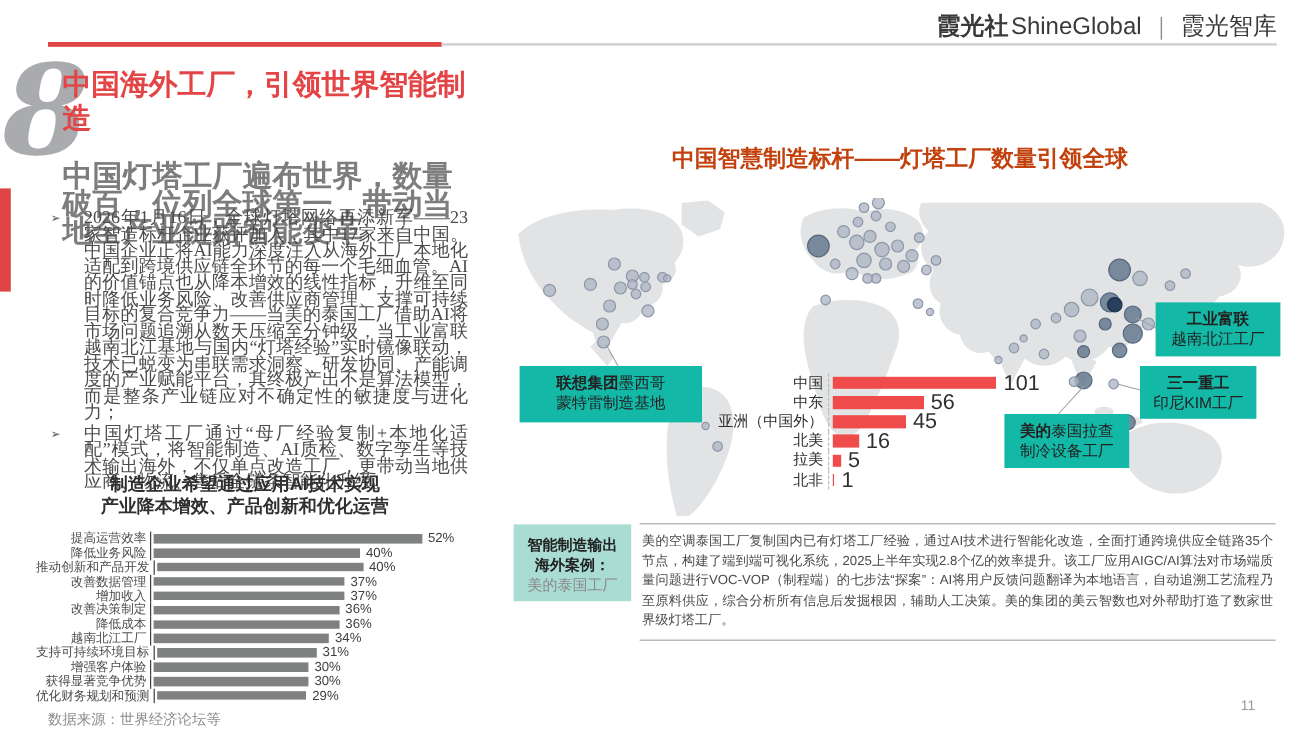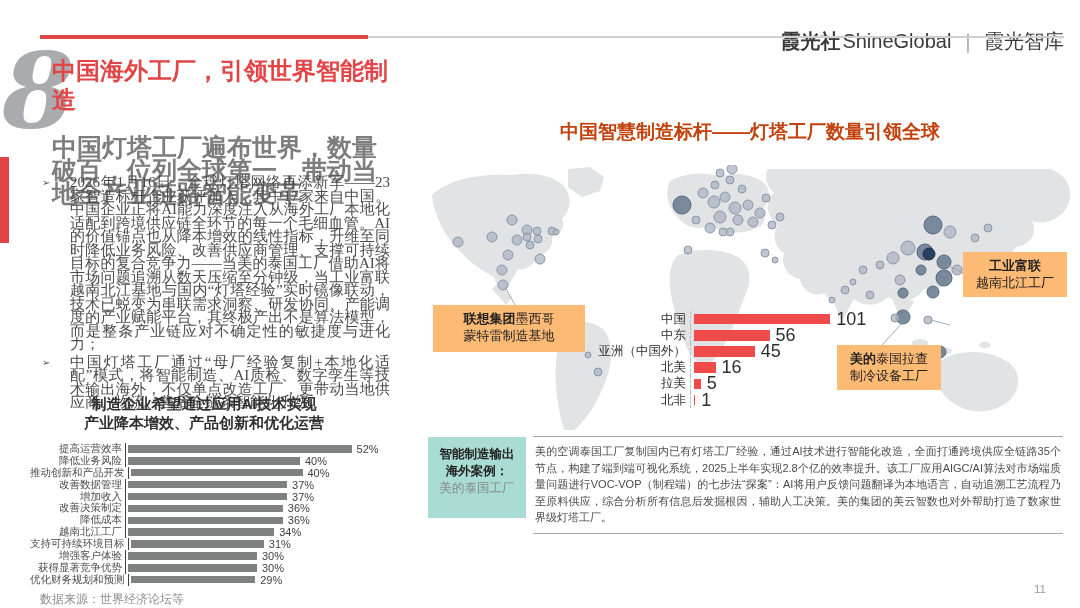--- a/index.html
+++ b/index.html
@@ -1,21 +1,21 @@
 <!DOCTYPE html>
 <html><head>
 <meta charset="utf-8">
 <style>
   html,body{margin:0;padding:0;}
   body{width:1080px;height:608px;position:relative;background:#ffffff;
        font-family:"Liberation Sans","DejaVu Sans",sans-serif;color:#333;overflow:hidden;}
   .abs{position:absolute;}
 
   
-  .logo{top:8px;right:16px;display:flex;align-items:baseline;font-size:20px;color:#3a3a3a;margin-top:20px;}
+  .logo{top:8px;right:16px;display:flex;align-items:baseline;font-size:20px;color:#3a3a3a;}
   .logo .cn{font-weight:700;}
   .logo .en{font-weight:400;margin-left:2px;}
   .logo .div{color:#8a8a8a;font-weight:300;margin:0 7px;font-size:19px;}
   .logo .rt{font-weight:500;}
   .rule-red{left:40px;top:35px;width:328px;height:4px;background:#e04545;}
   .rule-gray{left:368px;top:36px;width:696px;height:2px;background:#cfcfcf;}
   .left-strip{left:0;top:157px;width:9px;height:86px;background:#e04545;}
 
   
   .big-num{left:2px;top:40px;font-family:"DejaVu Serif","Liberation Serif",serif;
@@ -40,36 +40,36 @@
   
   .map-title{left:420px;top:119px;width:660px;text-align:center;font-size:19px;font-weight:700;color:#c2410c;}
   .map-box{left:420px;top:165px;width:660px;height:265px;}
   .map-box svg{display:block;}
   .land{fill:#e2e3e5;}
   .bub-l{fill:#adb6c4;fill-opacity:.78;stroke:#8b97a8;stroke-width:1;}
   .bub-m{fill:#66798f;fill-opacity:.85;stroke:#55687e;stroke-width:1;}
   .bub-d{fill:#243b5a;fill-opacity:.95;stroke:#1c2f49;stroke-width:1;}
   .conn{stroke:#9aa2a8;stroke-width:0.9;}
 
-  .callout{position:absolute;background:#fdba74;text-align:center;font-size:13px;line-height:17px;
+  .callout{position:absolute;background:#14b8a6;text-align:center;font-size:13px;line-height:17px;
            color:#222;padding:5px 6px;box-sizing:border-box;}
   .callout .b{font-weight:700;}
   .co-lenovo{left:13px;top:140px;width:152px;height:47px;}
   .co-fulian{left:543px;top:87px;width:104px;height:45px;}
   .co-sany{left:530px;top:140px;width:97px;height:44px;}
   .co-midea{left:417px;top:180px;width:104px;height:45px;}
 
   .rchart{left:598px;top:311px;width:300px;}
   .rc-row{display:flex;align-items:center;height:16.2px;}
   .rc-label{flex:0 0 88px;text-align:right;font-size:12.5px;color:#2f2f2f;padding-right:4px;white-space:nowrap;}
   .rc-bararea{flex:1;display:flex;align-items:center;border-left:1px dashed #bdbdbd;height:100%;}
   .rc-bar{height:10.5px;background:#ef4b4b;margin-left:3px;}
   .rc-val{font-size:18px;color:#2f2f2f;margin-left:6px;}
 
-  .case-label{left:428px;top:437px;width:98px;height:81px;background:#a9dcd2;text-align:center;
+  .case-label{left:428px;top:437px;width:98px;height:64px;background:#a9dcd2;text-align:center;
               font-size:12.5px;line-height:17px;padding-top:9px;box-sizing:border-box;color:#222;}
   .case-label .l3{color:#8a8a8a;font-weight:400;}
   .case-label .b{font-weight:700;}
   .case-text{left:533px;top:436px;width:530px;border-top:1px solid #a8a8a8;border-bottom:1px solid #a8a8a8;
              padding:6px 2px 7px 2px;font-size:11px;line-height:16.6px;color:#4a4a4a;text-align:justify;box-sizing:border-box;}
 </style>
 </head>
 <body>
 
 <div class="abs logo">
@@ -293,20 +293,24 @@
   </svg>
 
   <div class="callout co-lenovo">
     <div><span class="b">联想集团</span><span>墨西哥</span></div>
     <div>蒙特雷制造基地</div>
   </div>
   <div class="callout co-fulian">
     <div><span class="b">工业富联</span><span></span></div>
     <div>越南北江工厂</div>
   </div>
+  <div class="callout co-sany">
+    <div><span class="b">三一重工</span><span></span></div>
+    <div>印尼KIM工厂</div>
+  </div>
   <div class="callout co-midea">
     <div><span class="b">美的</span><span>泰国拉查</span></div>
     <div>制冷设备工厂</div>
   </div>
 </div>
 
 <div class="abs rchart" id="map-chart">
     <div class="rc-row">
       <span class="rc-label">中国</span>
       <span class="rc-bararea">

